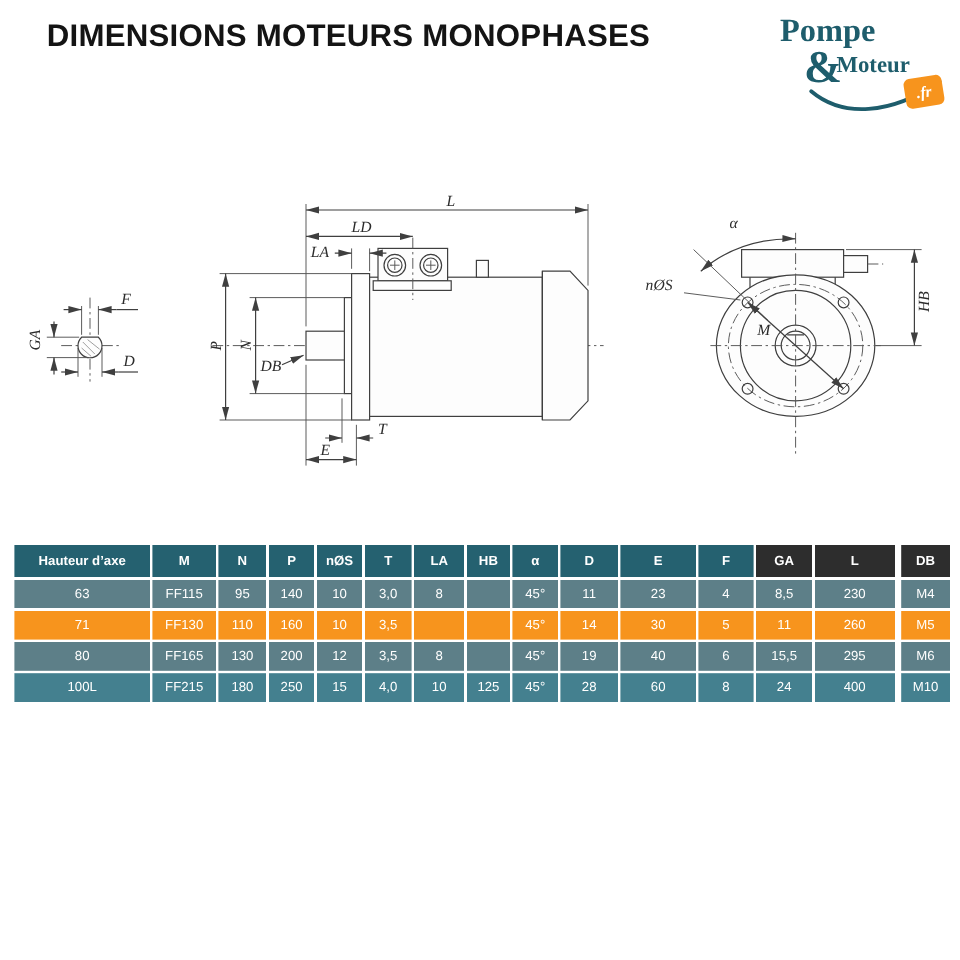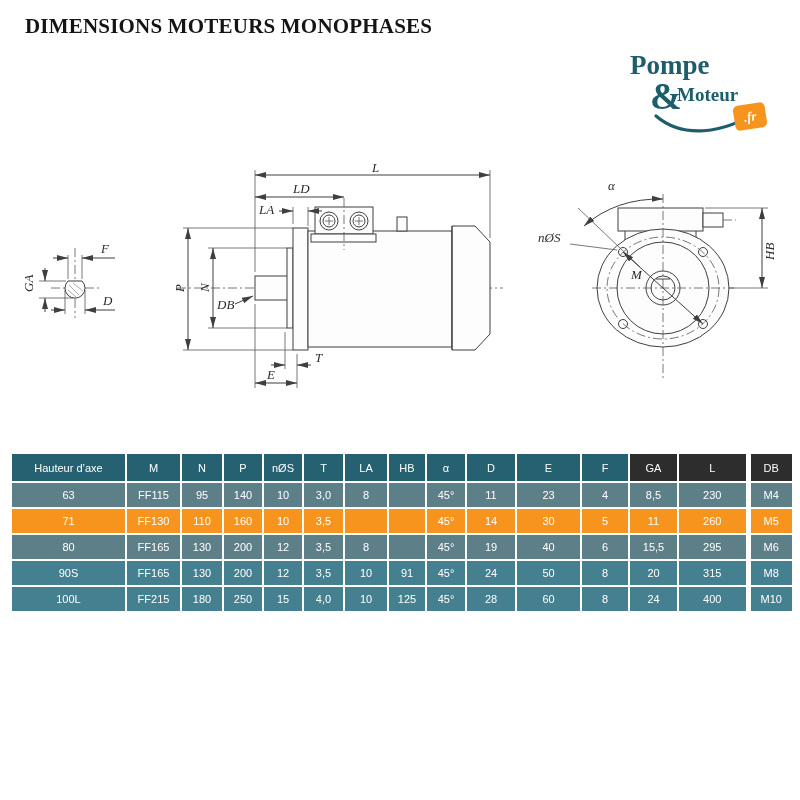--- a/index.html
+++ b/index.html
@@ -1,25 +1,25 @@
 <!DOCTYPE html>
 <html style="--brand: #1e5d6c; --accent: #f7941d; --header-bg: #256170; --row-slate: #5d7f88; --row-teal: #44808f; --dark-col: #2d2d2d;"><head>
 <meta charset="utf-8">
 <style>
   html,body{margin:0;padding:0;background:#fff;}
   #stage{position:relative;width:800px;height:800px;background:#fff;overflow:hidden;
          font-family:"Liberation Sans",sans-serif;}
 
   
-  .title{position:absolute;left:25px;top:14px;font-size:21px;font-weight:800;
-         letter-spacing:.2px;color:#141414;font-family:Liberation Serif, serif;}
+  .title{position:absolute;left:39px;top:14px;font-size:26px;font-weight:800;
+         letter-spacing:.2px;color:#141414;}
   .subtitle{position:absolute;left:25px;top:42px;font-size:13.5px;color:#222;}
 
   
-  .logo{position:absolute;left:616px;top:4px;width:158px;height:100px;margin-top:40px;}
+  .logo{position:absolute;left:636px;top:4px;width:158px;height:100px;}
   .logo .w1{position:absolute;left:14px;top:6px;font-family:"Liberation Serif",serif;
             font-weight:700;font-size:27px;color:var(--brand,#1e5d6c);}
   .logo .amp{position:absolute;left:34px;top:30px;font-family:"Liberation Serif",serif;
              font-weight:700;font-size:38px;color:var(--brand,#1e5d6c);}
   .logo .w2{position:absolute;left:61px;top:40px;font-family:"Liberation Serif",serif;
             font-weight:700;font-size:19px;color:var(--brand,#1e5d6c);}
   .logo .swoosh{position:absolute;left:0;top:0;}
   .logo .fr{position:absolute;left:118px;top:60px;width:32px;height:25px;
             background:var(--accent,#f7941d);border-radius:5px;color:#fff;
             font-style:italic;font-weight:700;font-size:13px;line-height:25px;
@@ -36,21 +36,21 @@
   .dext{stroke:#555;stroke-width:.8;fill:none;}
   .hatch{stroke:#9a9a9a;stroke-width:.8;}
   .dlab{font-family:"Liberation Serif",serif;font-style:italic;font-size:13px;fill:#2b2b2b;}
 
   
   .dims-table{position:absolute;left:10px;top:452px;border-collapse:collapse;
               table-layout:fixed;}
   .dims-table th,.dims-table td{border:2px solid #fff;color:#fff;text-align:center;
               vertical-align:middle;font-size:11px;padding:0 1px;height:24px;
               overflow:hidden;white-space:nowrap;}
-  .dims-table th{background:var(--header-bg,#256170);font-weight:400;height:27px;}
+  .dims-table th{background:var(--header-bg,#256170);font-weight:700;height:27px;}
   .dims-table th.dark{background:var(--dark-col,#2d2d2d);}
   .dims-table tr.slate td{background:var(--row-slate,#5d7f88);}
   .dims-table tr.teal td{background:var(--row-teal,#44808f);}
   .dims-table td.dark{background:var(--dark-col,#2d2d2d);}
   .dims-table tr.hl td{background:var(--accent,#f7941d);text-align:center;}
   .dims-table th.gap,.dims-table td.gap{border-left:5px solid #fff;}
 </style>
 </head>
 <body>
 
@@ -310,37 +310,20 @@
           <td></td>
           <td>45°</td>
           <td>19</td>
           <td>40</td>
           <td>6</td>
           <td class="dark">15,5</td>
           <td class="dark">295</td>
           <td class="dark gap">M6</td>
         </tr>
         <tr class="teal">
-          <td>90S</td>
-          <td>FF165</td>
-          <td>130</td>
-          <td>200</td>
-          <td>12</td>
-          <td>3,5</td>
-          <td>10</td>
-          <td>91</td>
-          <td>45°</td>
-          <td>24</td>
-          <td>50</td>
-          <td>8</td>
-          <td class="dark">20</td>
-          <td class="dark">315</td>
-          <td class="dark gap">M8</td>
-        </tr>
-        <tr class="teal">
           <td>100L</td>
           <td>FF215</td>
           <td>180</td>
           <td>250</td>
           <td>15</td>
           <td>4,0</td>
           <td>10</td>
           <td>125</td>
           <td>45°</td>
           <td>28</td>

